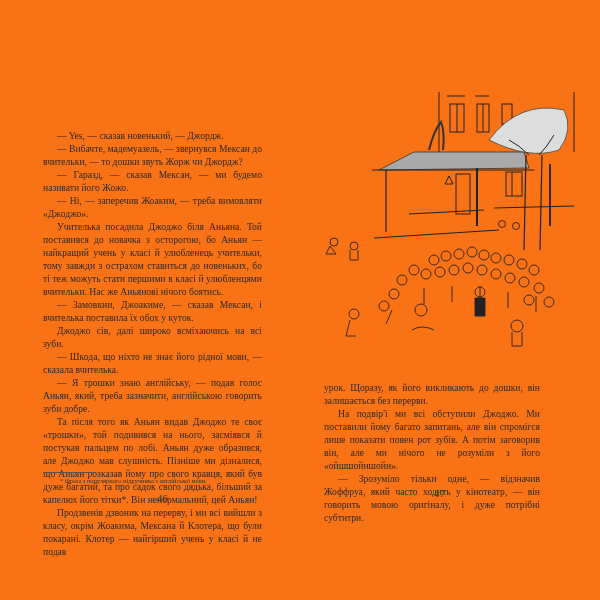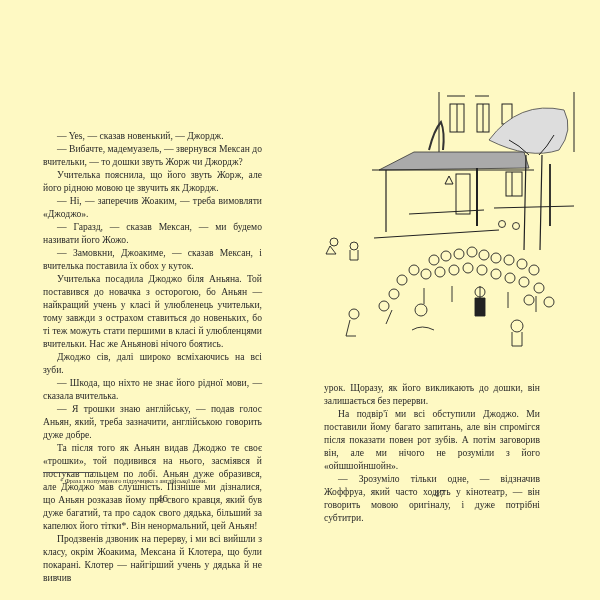--- a/index.html
+++ b/index.html
@@ -1,17 +1,17 @@
 <!DOCTYPE html>
 <html><head>
 <meta charset="utf-8">
 <style>
   html, body { margin:0; padding:0; background:#ffffff; }
   body { width:600px; height:600px; position:relative; overflow:hidden; }
-  .spread { position:absolute; left:0; top:0; width:600px; height:600px; background:#fef9c3; }
+  .spread { position:absolute; left:0; top:0; width:600px; height:600px; background:#f97316; }
   .page { position:absolute; top:0; height:600px; }
   .page-left { left:0; width:300px; }
   .page-right { left:284px; width:300px; }
   .text {
     position:absolute;
     font-family: "Liberation Serif", "DejaVu Serif", serif;
     font-size:9.6px;
     line-height:13px;
     color:#2a2a2a;
     text-align:justify;
@@ -31,30 +31,29 @@
 </style>
 </head>
 <body>
 
 <div class="spread">
 
   <div class="page page-left">
     <div class="text left-text">
       <p>— Yes, — сказав новенький, — Джордж.</p>
       <p>— Вибачте, мадемуазель, — звернувся Мексан до вчительки, — то дошки звуть Жорж чи Джордж?</p>
-      <p>Учителька пояснила, що його звуть Жорж, але його рідною мовою це звучить як Джордж.</p>
+      <p>— Гаразд, — сказав Мексан, — ми будемо називати його Жожо.</p>
       <p>— Ні, — заперечив Жоаким, — треба вимовляти «Джоджо».</p>
-      <p>— Гаразд, — сказав Мексан, — ми будемо називати його Жожо.</p>
+      <p>Учителька посадила Джоджо біля Аньяна. Той поставився до новачка з осторогою, бо Аньян — найкращий учень у класі й улюбленець учительки, тому завжди з острахом ставиться до новеньких, бо ті теж можуть стати першими в класі й улюбленцями вчительки. Нас же Аньянові нічого боятись.</p>
       <p>— Замовкни, Джоакиме, — сказав Мексан, і вчителька поставила їх обох у куток.</p>
-      <p>Учителька посадила Джоджо біля Аньяна. Той поставився до новачка з осторогою, бо Аньян — найкращий учень у класі й улюбленець учительки, тому завжди з острахом ставиться до новеньких, бо ті теж можуть стати першими в класі й улюбленцями вчительки. Нас же Аньянові нічого боятись.</p>
       <p>Джоджо сів, далі широко всміхаючись на всі зуби.</p>
       <p>— Шкода, що ніхто не знає його рідної мови, — сказала вчителька.</p>
-      <p>— Я трошки знаю англійську, — подав голос Аньян, який, треба зазначити, англійською говорить дуже добре.</p>
+      <p>— Я трошки знаю англійську, — подав голос Аньян, який, треба зазначити, англійською говорить зуби добре.</p>
       <p>Та після того як Аньян видав Джоджо те своє «трошки», той подивився на нього, засміявся й постукав пальцем по лобі. Аньян дуже образився, але Джоджо мав слушність. Пізніше ми дізналися, що Аньян розказав йому про свого кравця, який був дуже багатий, та про садок свого дядька, більший за капелюх його тітки*. Він ненормальний, цей Аньян!</p>
-      <p>Продзвенів дзвоник на перерву, і ми всі вийшли з класу, окрім Жоакима, Мексана й Клотера, що були покарані. Клотер — найгірший учень у дядька й не вивчив</p>
+      <p>Продзвенів дзвоник на перерву, і ми всі вийшли з класу, окрім Жоакима, Мексана й Клотера, що були покарані. Клотер — найгірший учень у класі й не подав</p>
     </div>
     <div class="footnote-rule"></div>
     <div class="footnote">* Фраза з популярного підручника з англійської мови.</div>
     <div class="folio folio-left">46</div>
   </div>
 
   <div class="page page-right">
     <svg class="illustration" viewBox="0 0 300 300" xmlns="http://www.w3.org/2000/svg" fill="none" stroke="#222" stroke-width="1">
 
       <g>
@@ -130,19 +129,19 @@
         <circle cx="70" cy="254" r="5"></circle>
           <path d="M66 260 l-4 16 l10 0"></path>
         <circle cx="137" cy="250" r="6"></circle>
           <path d="M128 270 q10 -6 22 0"></path>
         <circle cx="233" cy="266" r="6"></circle>
           <path d="M228 272 l0 14 l10 0 l0 -14"></path>
       </g>
     </svg>
     <div class="text right-text">
       <p class="noindent">урок. Щоразу, як його викликають до дошки, він залишається без перерви.</p>
-      <p>На подвір'ї ми всі обступили Джоджо. Ми поставили йому багато запитань, але він спромігся після показати повен рот зубів. А потім заговорив він, але ми нічого не розуміли з його «ойшшойншойн».</p>
+      <p>На подвір'ї ми всі обступили Джоджо. Ми поставили йому багато запитань, але він спромігся лише показати повен рот зубів. А потім заговорив він, але ми нічого не розуміли з його «ойшшойншойн».</p>
       <p>— Зрозуміло тільки одне, — відзначив Жоффруа, який часто ходить у кінотеатр, — він говорить мовою оригіналу, і дуже потрібні субтитри.</p>
     </div>
     <div class="folio folio-right">47</div>
   </div>
 
 </div>
 
 </body></html>

